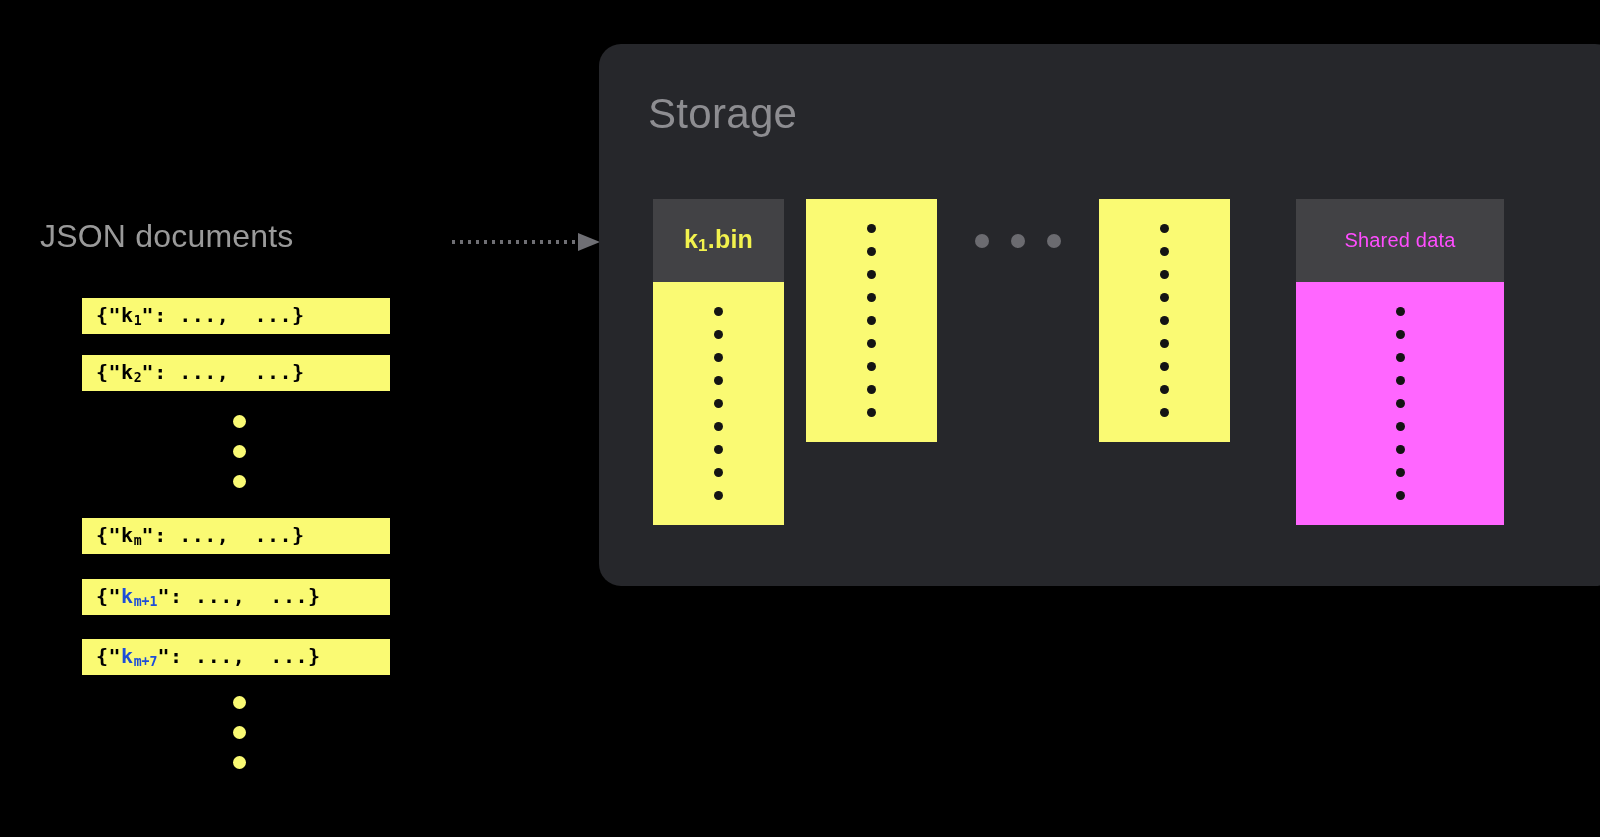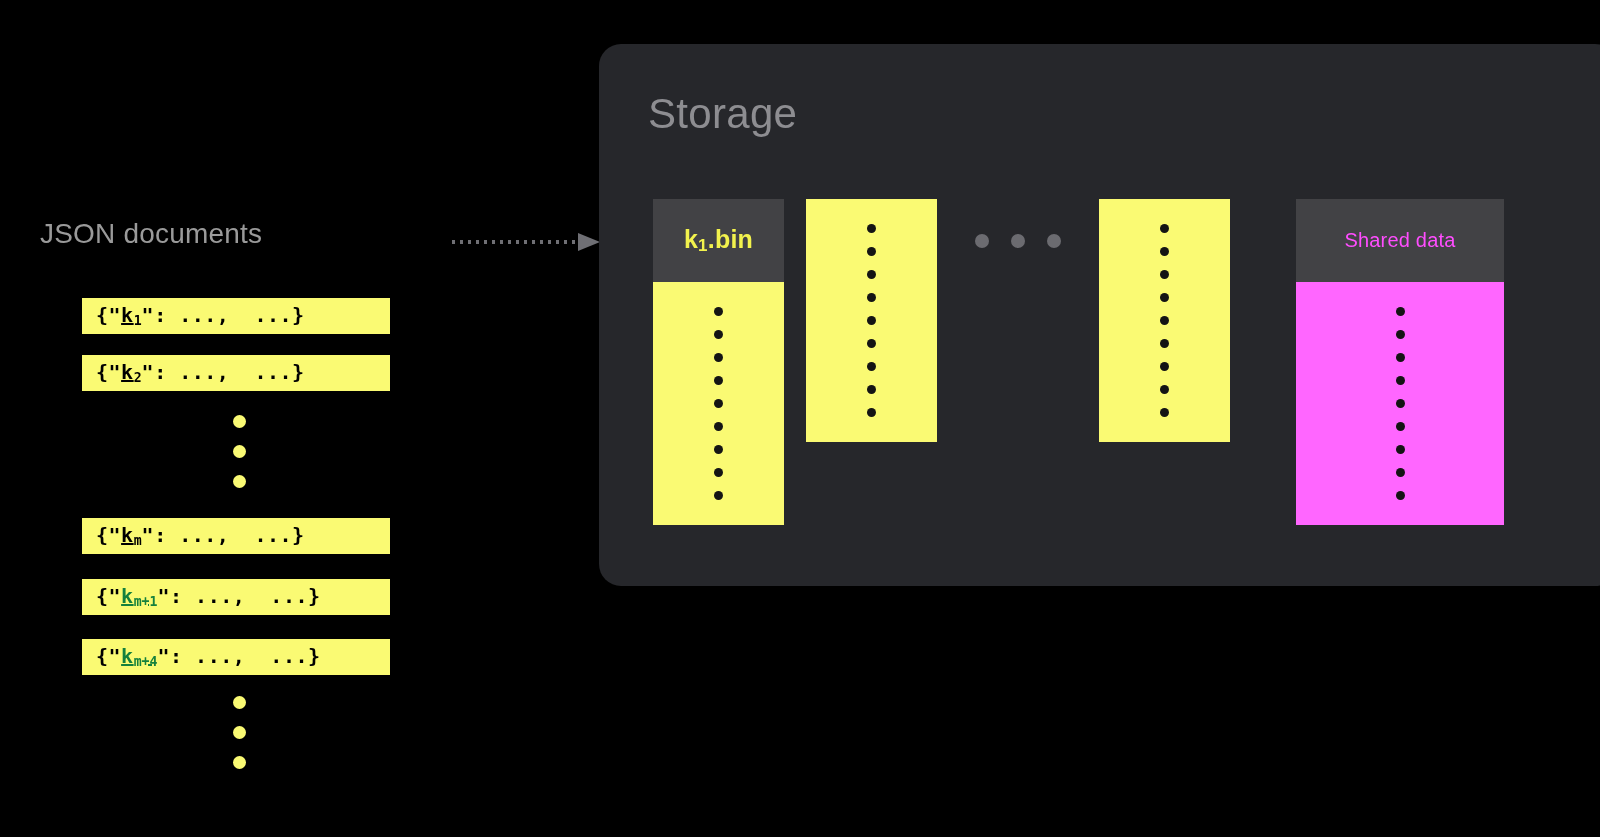--- a/index.html
+++ b/index.html
@@ -23,21 +23,21 @@
     left: 0;
     top: 0;
     width: 600px;
     height: 837px;
   }
 
   #json-documents-title {
     position: absolute;
     left: 40px;
     top: 218px;
-    font-size: 28px;
+    font-size: 32px;
     font-weight: 400;
     color: #9a9a9a;
     letter-spacing: 0.2px;
     white-space: nowrap;
   }
 
   .doc-box {
     position: absolute;
     left: 82px;
     width: 308px;
@@ -51,22 +51,22 @@
   .doc-text {
     font-family: "DejaVu Sans Mono", monospace;
     font-size: 20px;
     font-weight: bold;
     color: #000000;
     white-space: pre;
     line-height: 1;
     letter-spacing: 0.5px;
   }
 
-  .doc-text .keyname { color: #000000; text-decoration: underline; }
-  .doc-text .keyname.shared { color: #15803d; }
+  .doc-text .keyname { color: #000000; }
+  .doc-text .keyname.shared { color: #1d4ed8; }
 
   .doc-text sub {
     font-size: 0.66em;
     vertical-align: -0.22em;
     letter-spacing: 0;
   }
 
   
   .v-ellipsis {
     position: absolute;
@@ -218,21 +218,21 @@
 
   <div class="doc-box" style="top:518px;">
     <span class="doc-text"><span>{"</span><span class="keyname"><span>k</span><sub>m</sub></span><span>": ...,  ...}</span></span>
   </div>
 
   <div class="doc-box" style="top:579px;">
     <span class="doc-text"><span>{"</span><span class="keyname shared"><span>k</span><sub>m+1</sub></span><span>": ...,  ...}</span></span>
   </div>
 
   <div class="doc-box" style="top:639px;">
-    <span class="doc-text"><span>{"</span><span class="keyname shared"><span>k</span><sub>m+4</sub></span><span>": ...,  ...}</span></span>
+    <span class="doc-text"><span>{"</span><span class="keyname shared"><span>k</span><sub>m+7</sub></span><span>": ...,  ...}</span></span>
   </div>
 
   <div class="v-ellipsis" style="left:233px; top:696px;">
     <span class="dot"></span>
     <span class="dot"></span>
     <span class="dot"></span>
   </div>
 </div>
 
 <svg id="flow-arrow" viewBox="0 0 150 28">

